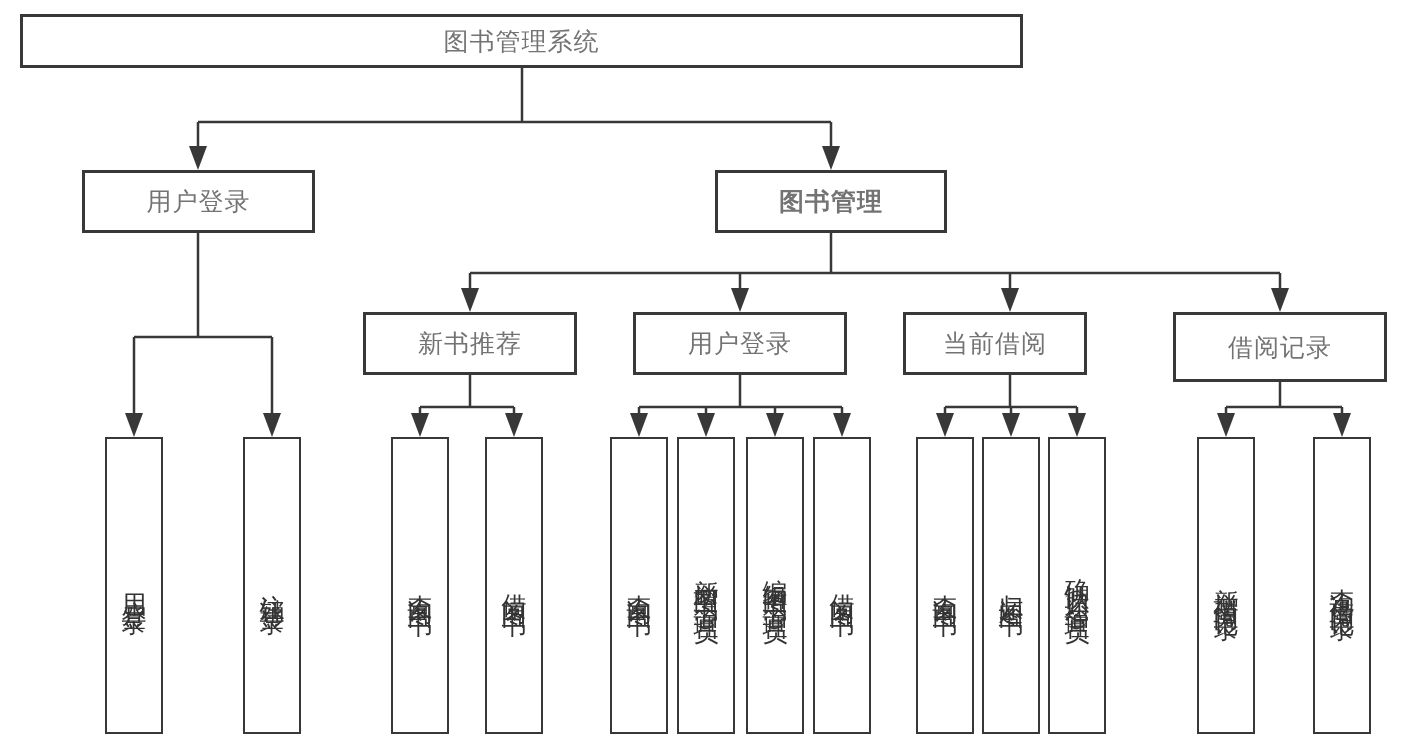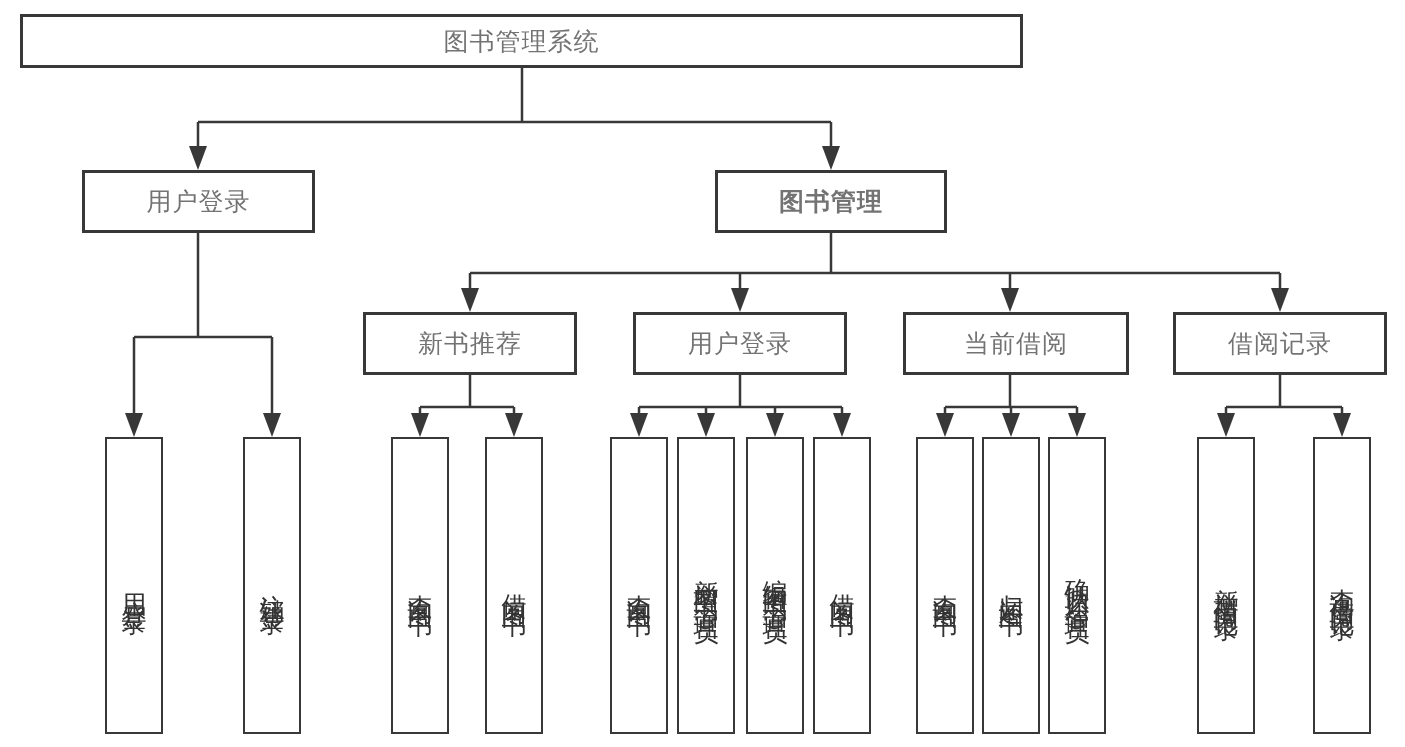--- a/index.html
+++ b/index.html
@@ -46,22 +46,22 @@
     white-space:nowrap;
     z-index:5;
     letter-spacing:0.5px;
   }
   
   .n-root{left:20px;top:14px;width:1003px;height:54px;}
   .n-userlogin{left:82px;top:170px;width:233px;height:63px;}
   .n-bookmgmt{left:715px;top:170px;width:232px;height:63px;font-weight:bold;}
   .n-newbook{left:363px;top:312px;width:214px;height:63px;}
   .n-borrowing{left:633px;top:312px;width:214px;height:63px;}
-  .n-current{left:903px;top:312px;width:226px;height:63px;}
-  .n-records{left:1173px;top:312px;width:214px;height:63px;align-items:center;}
+  .n-current{left:903px;top:312px;width:184px;height:63px;}
+  .n-records{left:1173px;top:312px;width:214px;height:70px;align-items:center;}
   .leaf{top:437px;width:58px;height:297px;}
   .l-1{left:105px;} .l-2{left:243px;}
   .l-3{left:391px;} .l-4{left:485px;}
   .l-5{left:610px;} .l-6{left:677px;} .l-7{left:746px;} .l-8{left:813px;}
   .l-9{left:916px;} .l-10{left:982px;} .l-11{left:1048px;}
   .l-12{left:1197px;} .l-13{left:1313px;}
 </style>
 </head>
 <body>
 

